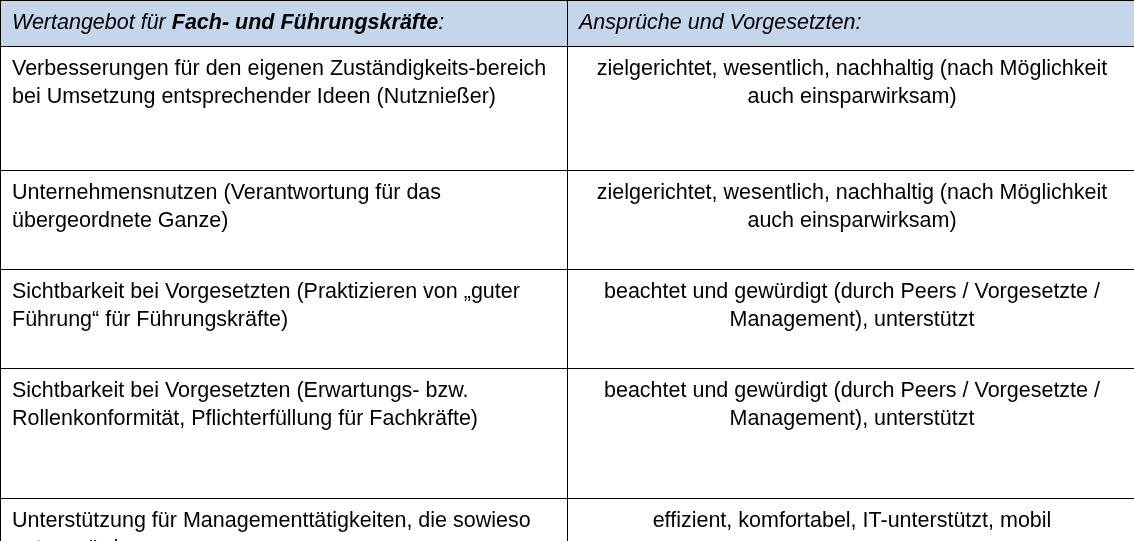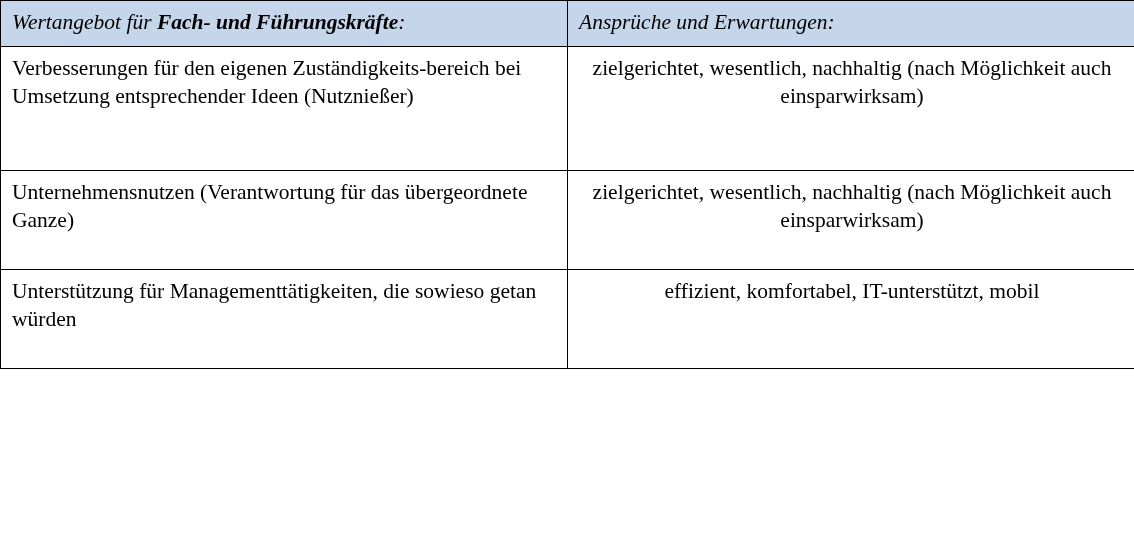--- a/index.html
+++ b/index.html
@@ -11,21 +11,20 @@
     width: 1134px;
     height: 541px;
     font-family: "Liberation Sans", sans-serif;
     color: #000000;
     overflow: hidden;
   }
   .table-wrap {
     width: 1134px;
     height: 541px;
     box-sizing: border-box;
-    font-family: Liberation Serif, serif;
   }
   table.value-table {
     width: 1134px;
     border-collapse: collapse;
     table-layout: fixed;
     font-size: 21.5px;
   }
   table.value-table col.col-left { width: 567px; }
   table.value-table col.col-right { width: 567px; }
 
@@ -77,31 +76,39 @@
 
 <div class="table-wrap">
   <table class="value-table">
     <colgroup>
       <col class="col-left">
       <col class="col-right">
     </colgroup>
     <thead>
       <tr>
         <th class="head-left"><span>Wertangebot für </span><span class="bold-part">Fach- und Führungskräfte</span><span>:</span></th>
-        <th class="head-right">Ansprüche und Erwartungen:</th>
+        <th class="head-right">Ansprüche und Vorgesetzten:</th>
       </tr>
     </thead>
     <tbody>
       <tr class="r0">
         <td class="cell-left">Verbesserungen für den eigenen Zuständigkeits-bereich bei Umsetzung entsprechender Ideen (Nutznießer)</td>
         <td class="cell-right">zielgerichtet, wesentlich, nachhaltig (nach Möglichkeit auch einsparwirksam)</td>
       </tr>
       <tr class="r1">
         <td class="cell-left">Unternehmensnutzen (Verantwortung für das übergeordnete Ganze)</td>
         <td class="cell-right">zielgerichtet, wesentlich, nachhaltig (nach Möglichkeit auch einsparwirksam)</td>
       </tr>
+      <tr class="r2">
+        <td class="cell-left">Sichtbarkeit bei Vorgesetzten (Praktizieren von „guter Führung“ für Führungskräfte)</td>
+        <td class="cell-right">beachtet und gewürdigt (durch Peers / Vorgesetzte / Management), unterstützt</td>
+      </tr>
+      <tr class="r3">
+        <td class="cell-left">Sichtbarkeit bei Vorgesetzten (Erwartungs- bzw. Rollenkonformität, Pflichterfüllung für Fachkräfte)</td>
+        <td class="cell-right">beachtet und gewürdigt (durch Peers / Vorgesetzte / Management), unterstützt</td>
+      </tr>
       <tr class="r4">
         <td class="cell-left">Unterstützung für Managementtätigkeiten, die sowieso getan würden</td>
         <td class="cell-right">effizient, komfortabel, IT-unterstützt, mobil</td>
       </tr>
     </tbody>
   </table>
 </div>
 
 </body></html>

